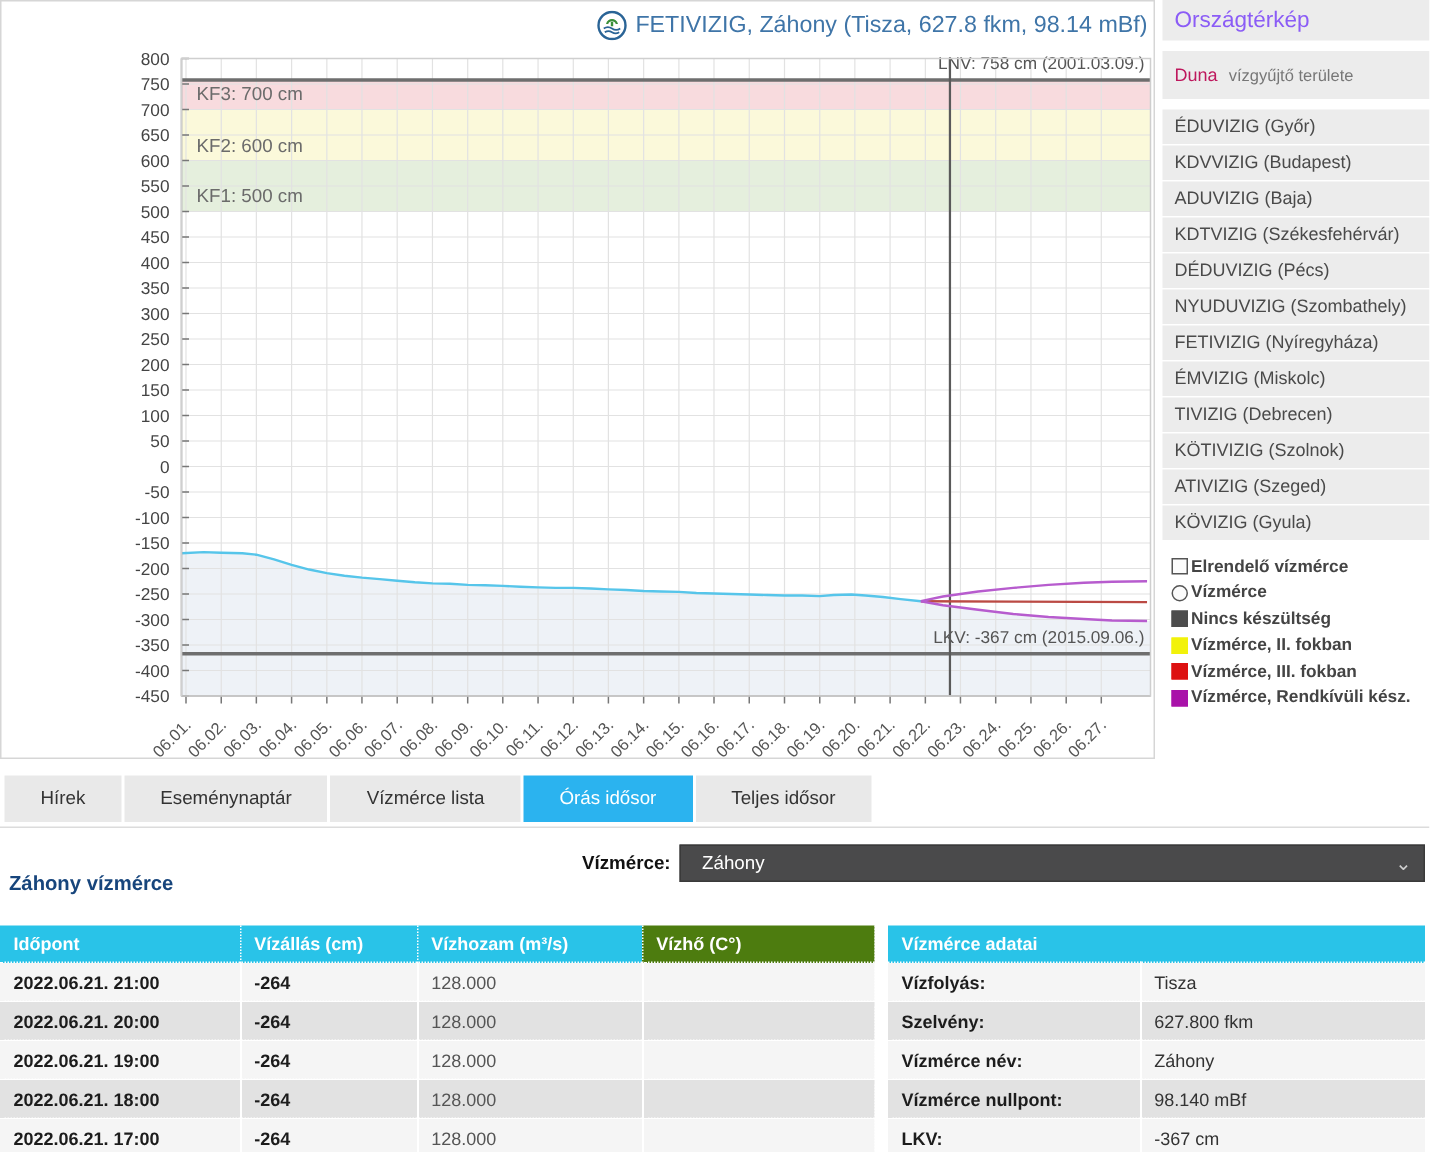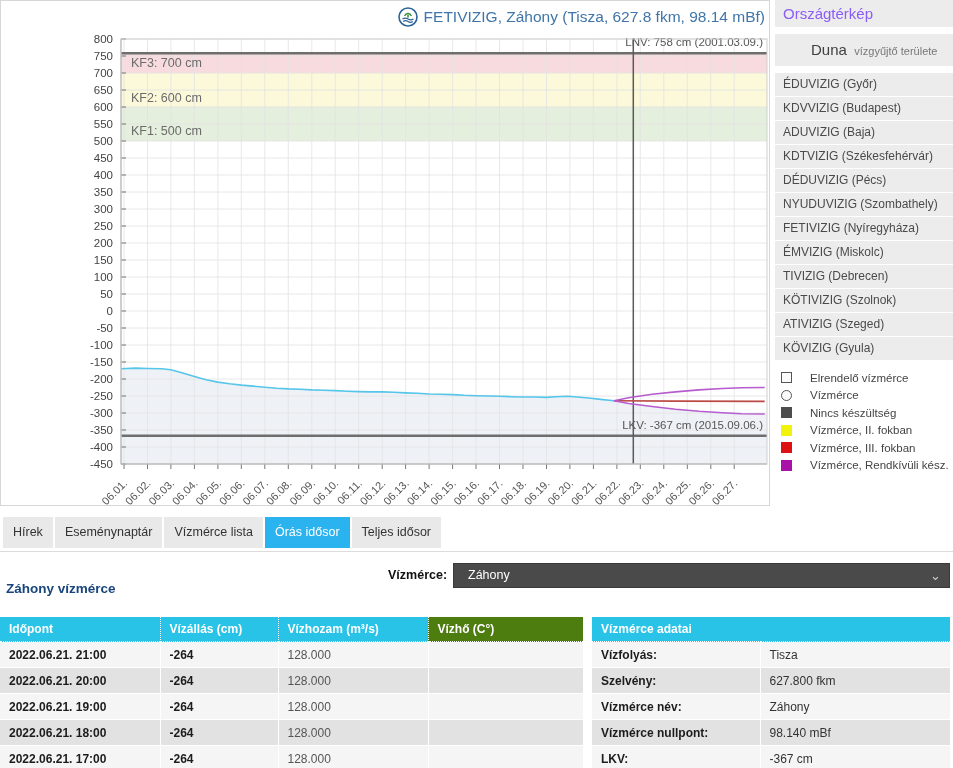--- a/index.html
+++ b/index.html
@@ -11,34 +11,34 @@
   .chart-block{position:absolute;left:0;top:0;width:770px;height:506px;background:#fff;
                border:1px solid #d6d6d6;box-sizing:border-box;}
   .chart-title{position:absolute;right:4px;top:6px;display:flex;align-items:center;gap:6px;
                color:#3f75a8;font-size:15.5px;z-index:2;white-space:nowrap;}
   #chart-svg-host{position:absolute;left:0;top:0;width:768px;height:504px;}
 
   
   .sidebar{position:absolute;left:775px;top:0;width:178px;height:490px;}
   .sb-title{background:#ececec;padding:5px 8px;font-size:15px;color:#8b5cf6;cursor:pointer;}
   .sb-basin{background:#ececec;margin-top:7px;padding:7px 8px;cursor:pointer;}
-  .basin-main{font-size:15px;color:#404040;margin-left:28px;}
+  .basin-main{font-size:12px;color:#be185d;}
   .basin-sub{font-size:11px;color:#777;margin-left:3px;}
   #sb-items{margin-top:7px;}
   .sb-item{background:#ececec;margin-bottom:1px;padding:4px 8px;font-size:12px;color:#4a4a4a;
            height:15px;line-height:15px;cursor:pointer;white-space:nowrap;}
   #sb-legend{margin-top:9px;padding-left:6px;}
-  .lg-row{display:flex;align-items:center;height:17.5px;gap:18px;}
+  .lg-row{display:flex;align-items:center;height:17.5px;gap:2px;font-weight:bold;}
   .lg-sw{width:11px;height:11px;border:1.5px solid #555;box-sizing:border-box;background:#fbfbfb;flex:0 0 auto;}
   .lg-sw.circle{border-radius:50%;}
   .lg-label{font-size:11.5px;color:#444;white-space:nowrap;}
 
   
   .tabs{position:absolute;left:3px;top:517px;height:31px;display:flex;gap:2px;}
-  .tab{background:#e9e9e9;color:#333;font-size:12.5px;line-height:31px;padding:0 10px;
+  .tab{background:#e9e9e9;color:#333;font-size:12.5px;line-height:31px;padding:0 24px;
        white-space:nowrap;cursor:pointer;}
   .tab.active{color:#fff;}
   .tabs-underline{position:absolute;left:0;top:551px;width:953px;height:1px;background:#dcdcdc;}
 
   
   .select-label{position:absolute;left:388px;top:568px;font-size:12.5px;font-weight:bold;color:#111;}
   .select{position:absolute;left:453px;top:563px;width:497px;height:25px;box-sizing:border-box;
           background:#4a4a4b;border:1px solid #3a3a3a;color:#fff;font-size:12.5px;line-height:23px;
           padding-left:14px;cursor:pointer;}
   .select .chev{position:absolute;right:8px;top:0;color:#cfcfcf;font-size:13px;}

